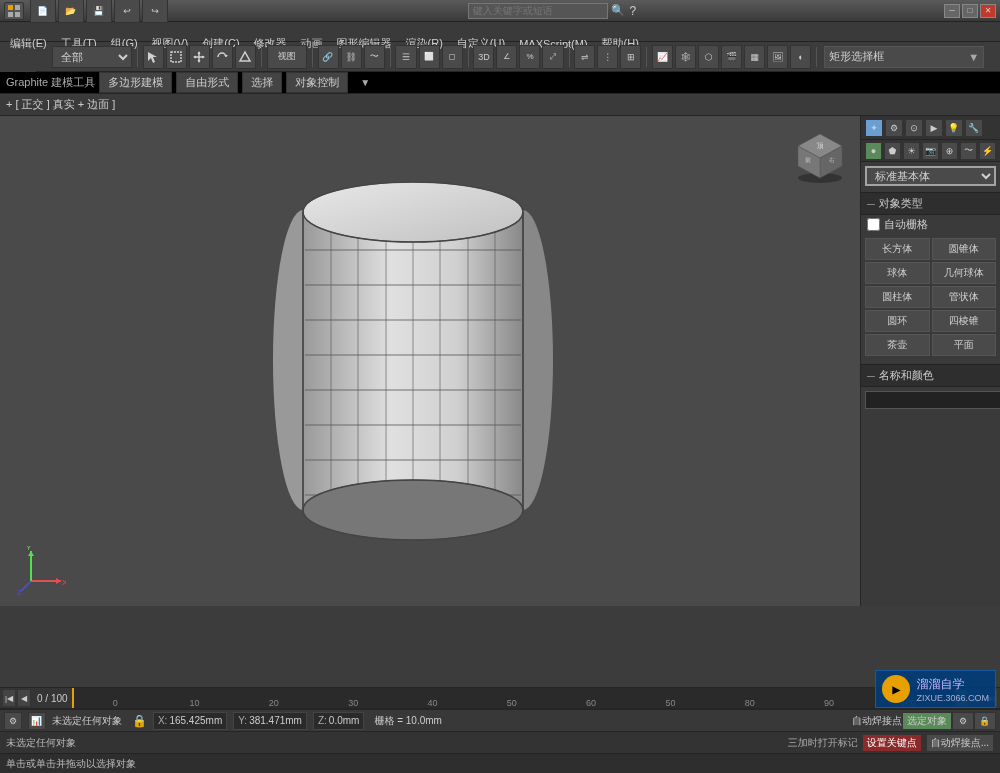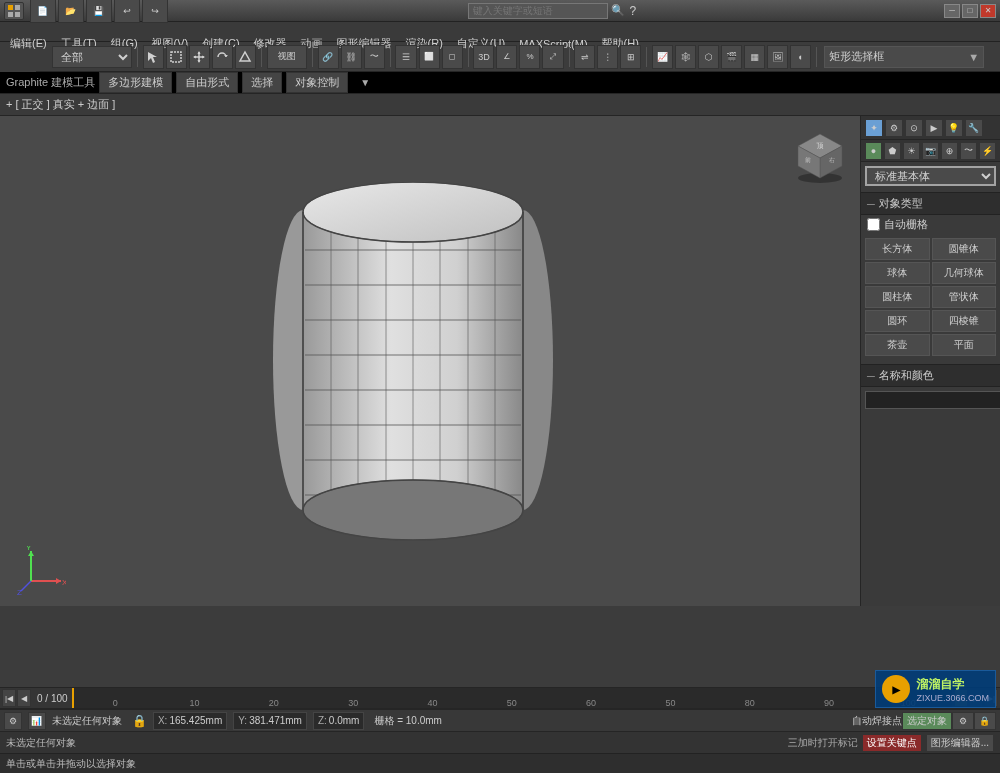--- a/index.html
+++ b/index.html
@@ -377,21 +377,21 @@
       gap: 6px;
       z-index: 10;
     }
     .watermark-logo {
       width: 28px; height: 28px;
       background: #e8a000;
       border-radius: 50%;
       display: flex; align-items: center; justify-content: center;
       font-size: 10px; color: #000; font-weight: bold;
     }
-    .watermark-text { color: #bef264; font-size: 12px; font-weight: bold; }
+    .watermark-text { color: #c4b5fd; font-size: 12px; font-weight: normal; }
     .watermark-url { color: #aac; font-size: 9px; }
     .track-nav-btn {
       width: 14px; height: 18px;
       background: #444;
       border: 1px solid #333;
       color: #ccc; font-size: 8px;
       display: flex; align-items: center; justify-content: center;
       cursor: pointer;
     }
     .bottom-icon-btn {
@@ -766,21 +766,21 @@
       <div class="bottom-icon-btn" style="width:22px;">⚙</div>
       <div class="bottom-icon-btn" style="width:22px;">🔒</div>
     </div>
   </div>
 
   <div id="info-bar">
     <span class="info-left" style="color:#bbb;font-size:10px;">未选定任何对象</span>
     <div class="info-right">
       <span style="color:#aaa;font-size:10px;">三加时打开标记</span>
       <div class="status-btn" style="background:#8a2a2a;color:#fff;">设置关键点</div>
-      <div class="status-btn">图形编辑器...</div>
+      <div class="status-btn">自动焊接点...</div>
     </div>
   </div>
 
   <div id="prompt-bar">
     <span>单击或单击并拖动以选择对象</span>
   </div>
 
 </div>
 
 <div id="watermark">

